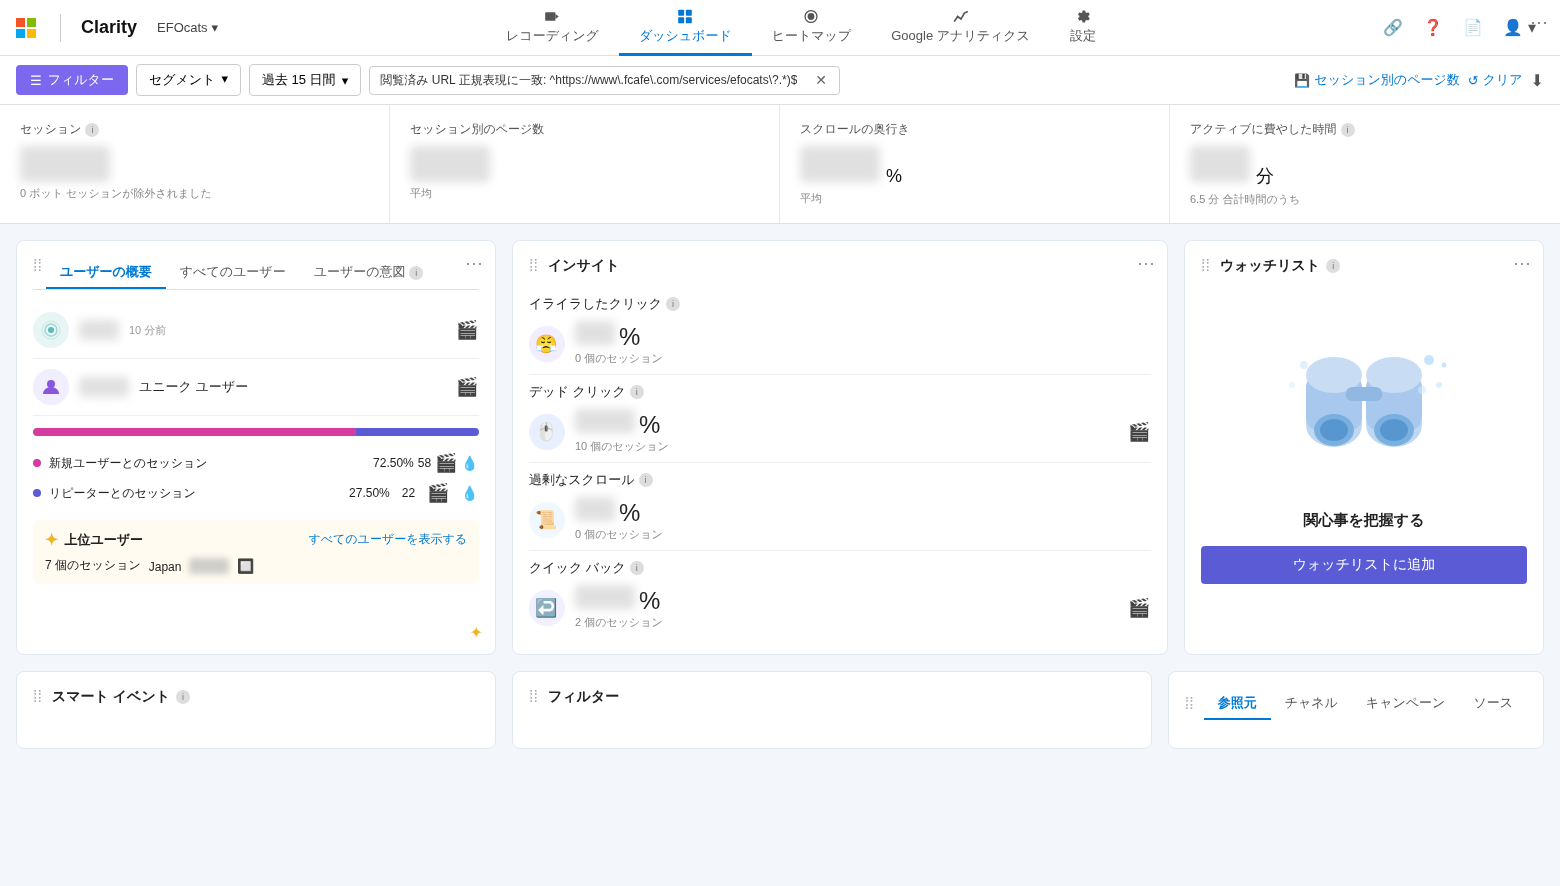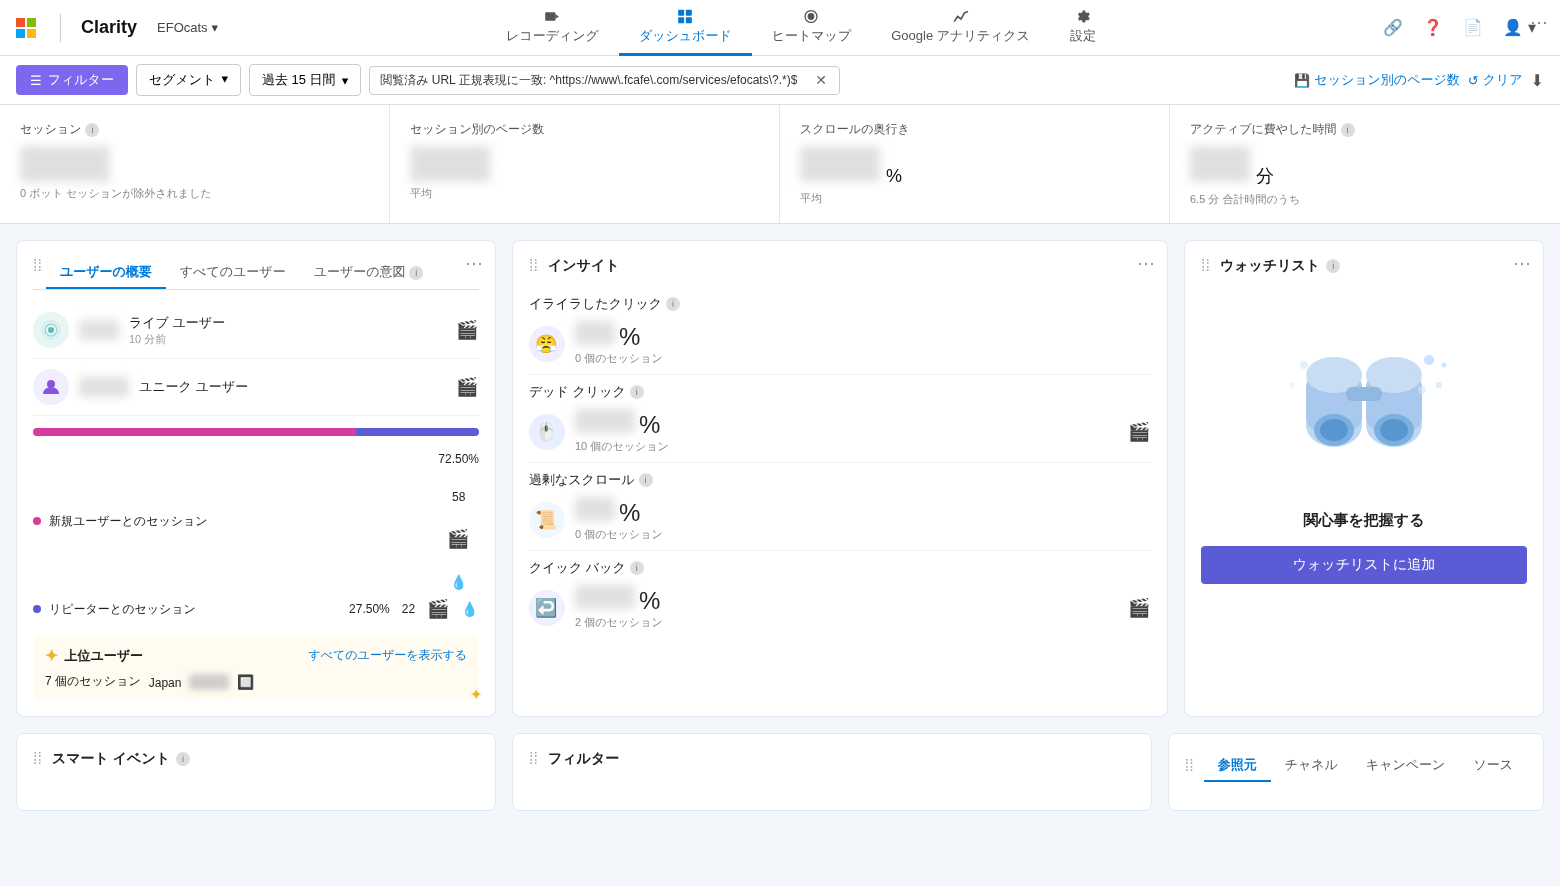--- a/index.html
+++ b/index.html
@@ -312,21 +312,20 @@
       <div class="user-row">
         <div class="user-icon">
           <svg width="20" height="20" viewBox="0 0 20 20" fill="#5bbaba">
             <circle cx="10" cy="10" r="3"></circle>
             <circle cx="10" cy="10" r="6" fill="none" stroke="#5bbaba" stroke-width="1.5" opacity="0.5"></circle>
             <circle cx="10" cy="10" r="9" fill="none" stroke="#5bbaba" stroke-width="1" opacity="0.25"></circle>
           </svg>
         </div>
         <span class="blurred-big" style="width:40px;height:20px;"></span>
         <div style="flex:1">
-          <div style="font-size:13px;font-weight:500;">ライブ ユーザー</div>
           <div style="font-size:11px;color:#999;">10 分前</div>
         </div>
         <span class="video-icon">🎬</span>
       </div>
 
       <div class="user-row">
         <div class="user-icon user-icon-purple">
           <svg width="20" height="20" viewBox="0 0 20 20" fill="#8855dd">
             <circle cx="10" cy="7" r="4"></circle>
             <path d="M2 17c0-4 3.6-7 8-7s8 3 8 7"></path>
@@ -342,21 +341,21 @@
       <div class="user-bar">
         <div class="bar-new"></div>
         <div class="bar-ret"></div>
       </div>
 
       <div class="legend-row">
         <div class="legend-label">
           <span class="legend-dot" style="background:#d63ba0;"></span>
           <span>新規ユーザーとのセッション</span>
         </div>
-        <div style="display:flex;align-items:center;gap:24px;flex-direction:column;">
+        <div style="display:flex;align-items:center;gap:4px;">
           <span>72.50%</span>
           <span>58</span>
           <span class="video-icon">🎬</span>
           <span style="color:#0078d4;font-size:14px;">💧</span>
         </div>
       </div>
       <div class="legend-row">
         <div class="legend-label">
           <span class="legend-dot" style="background:#5b5bd6;"></span>
           <span>リピーターとのセッション</span>

